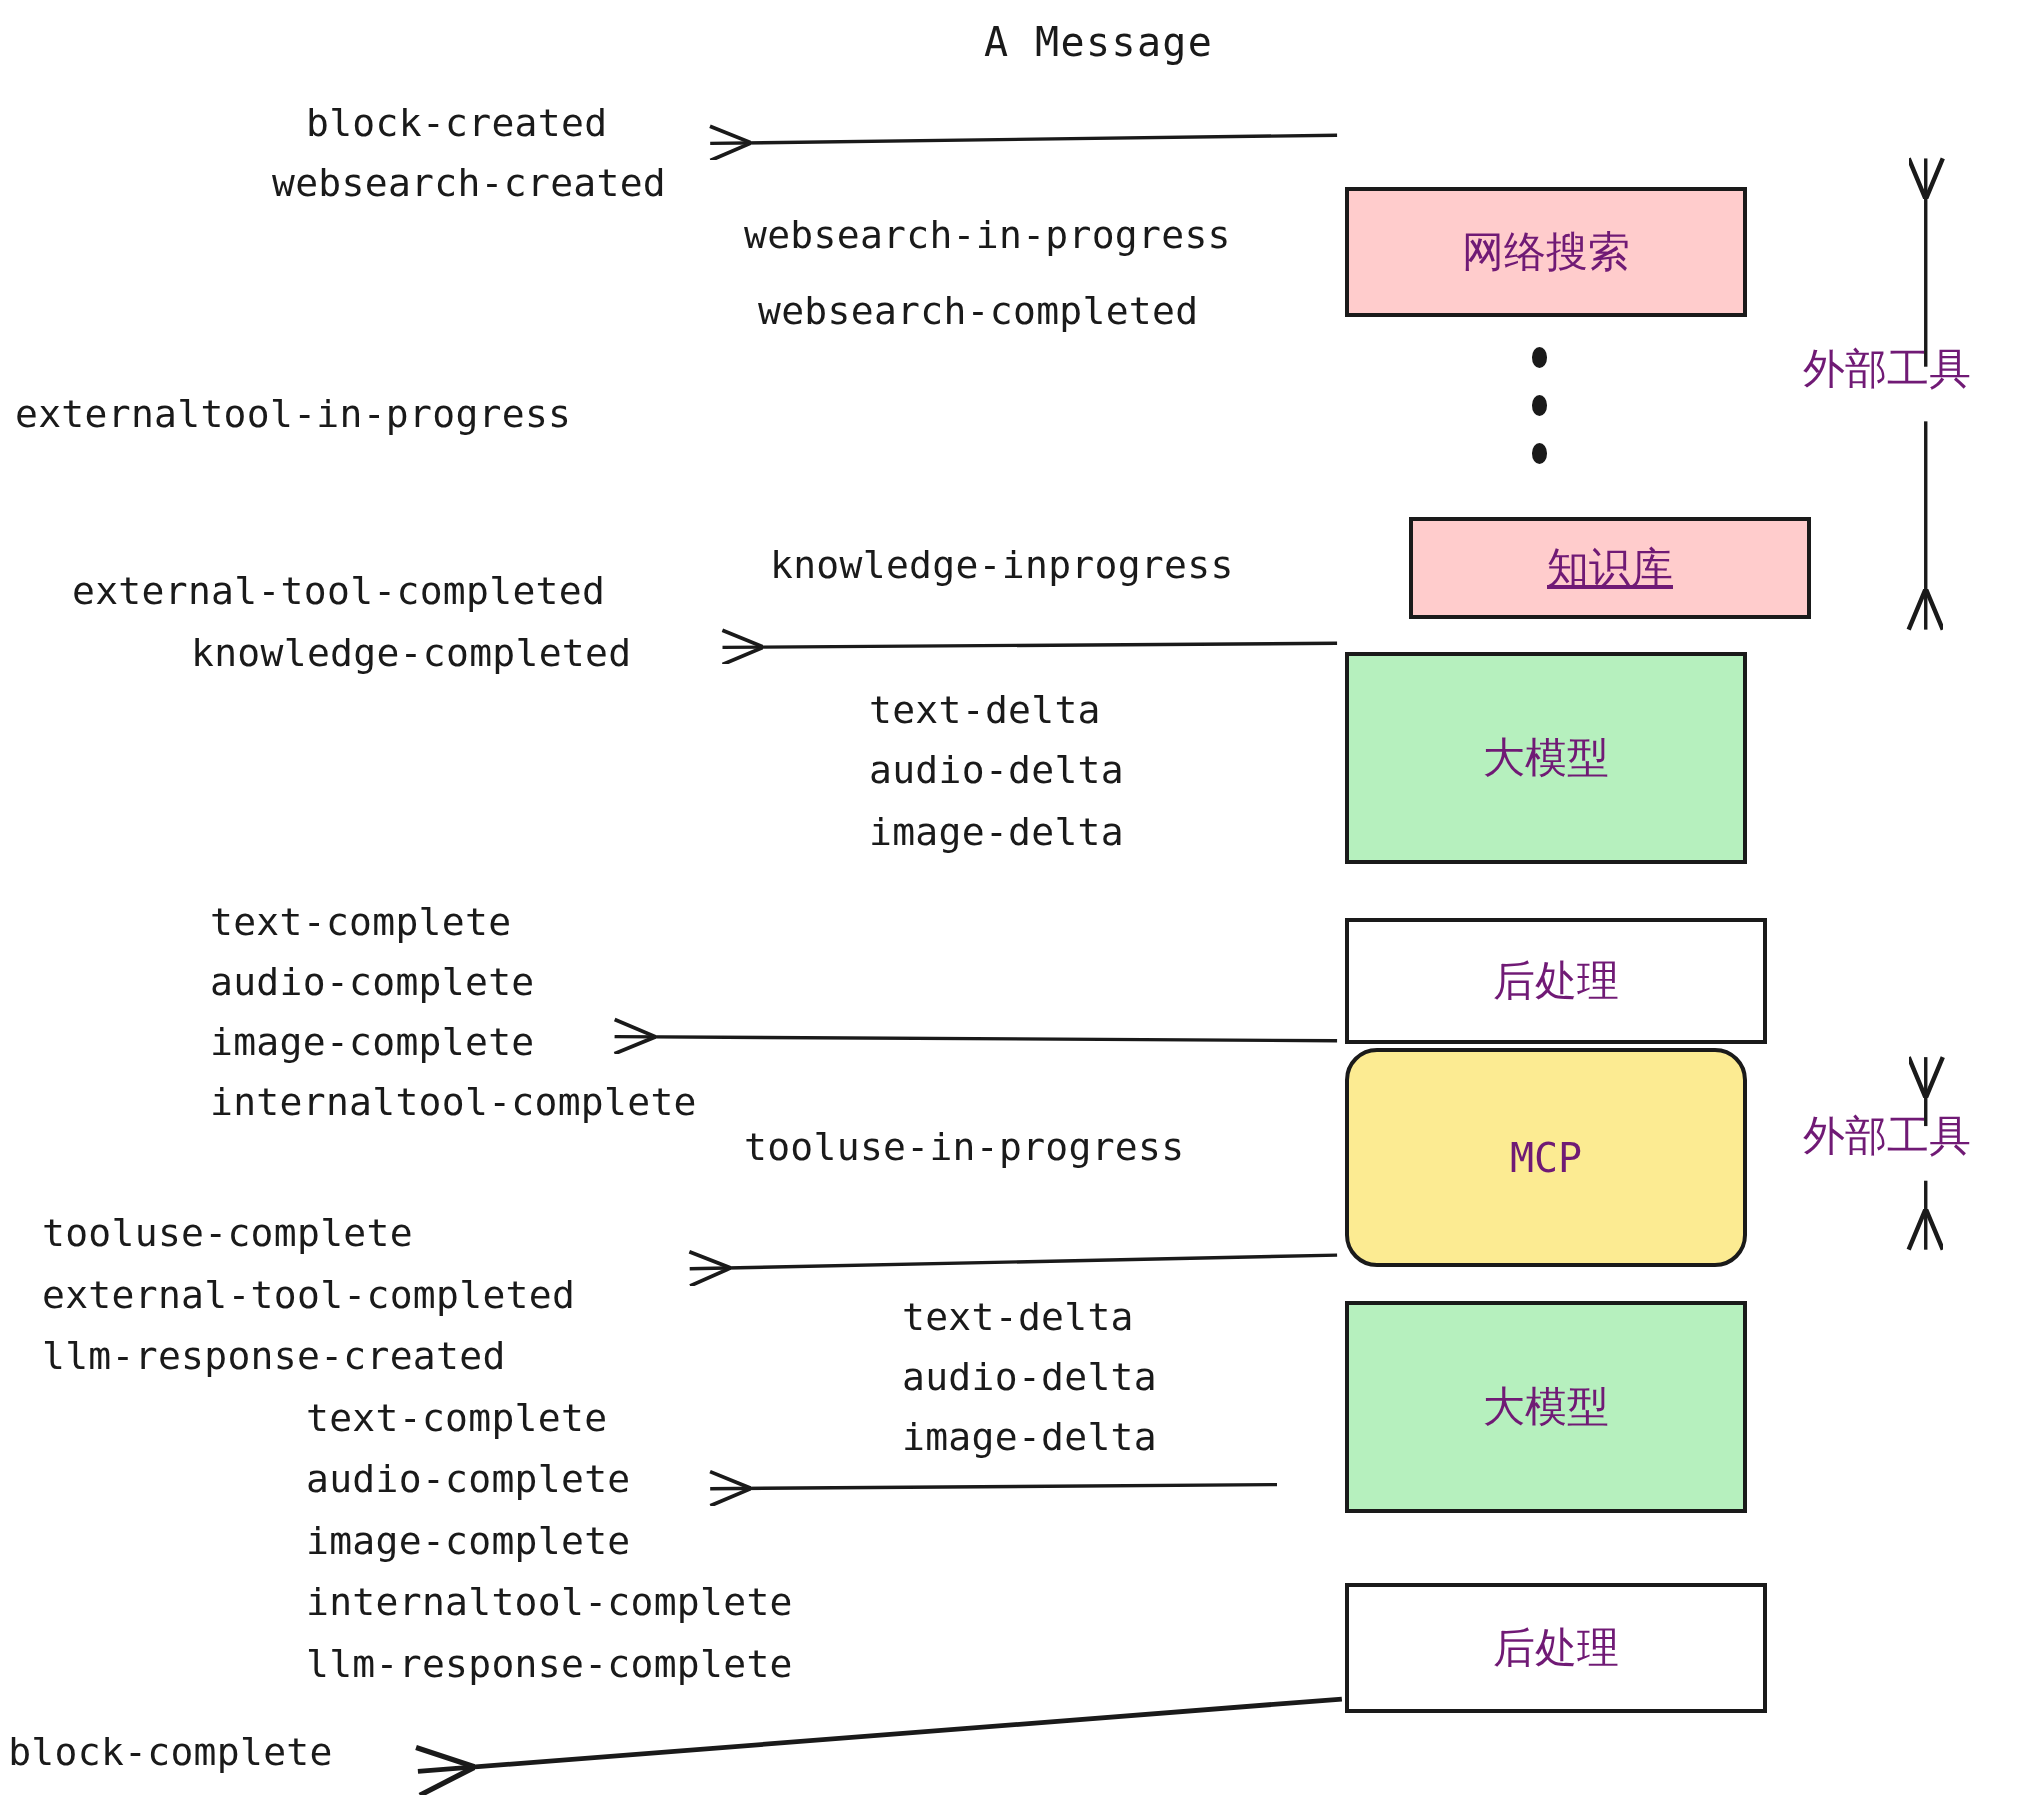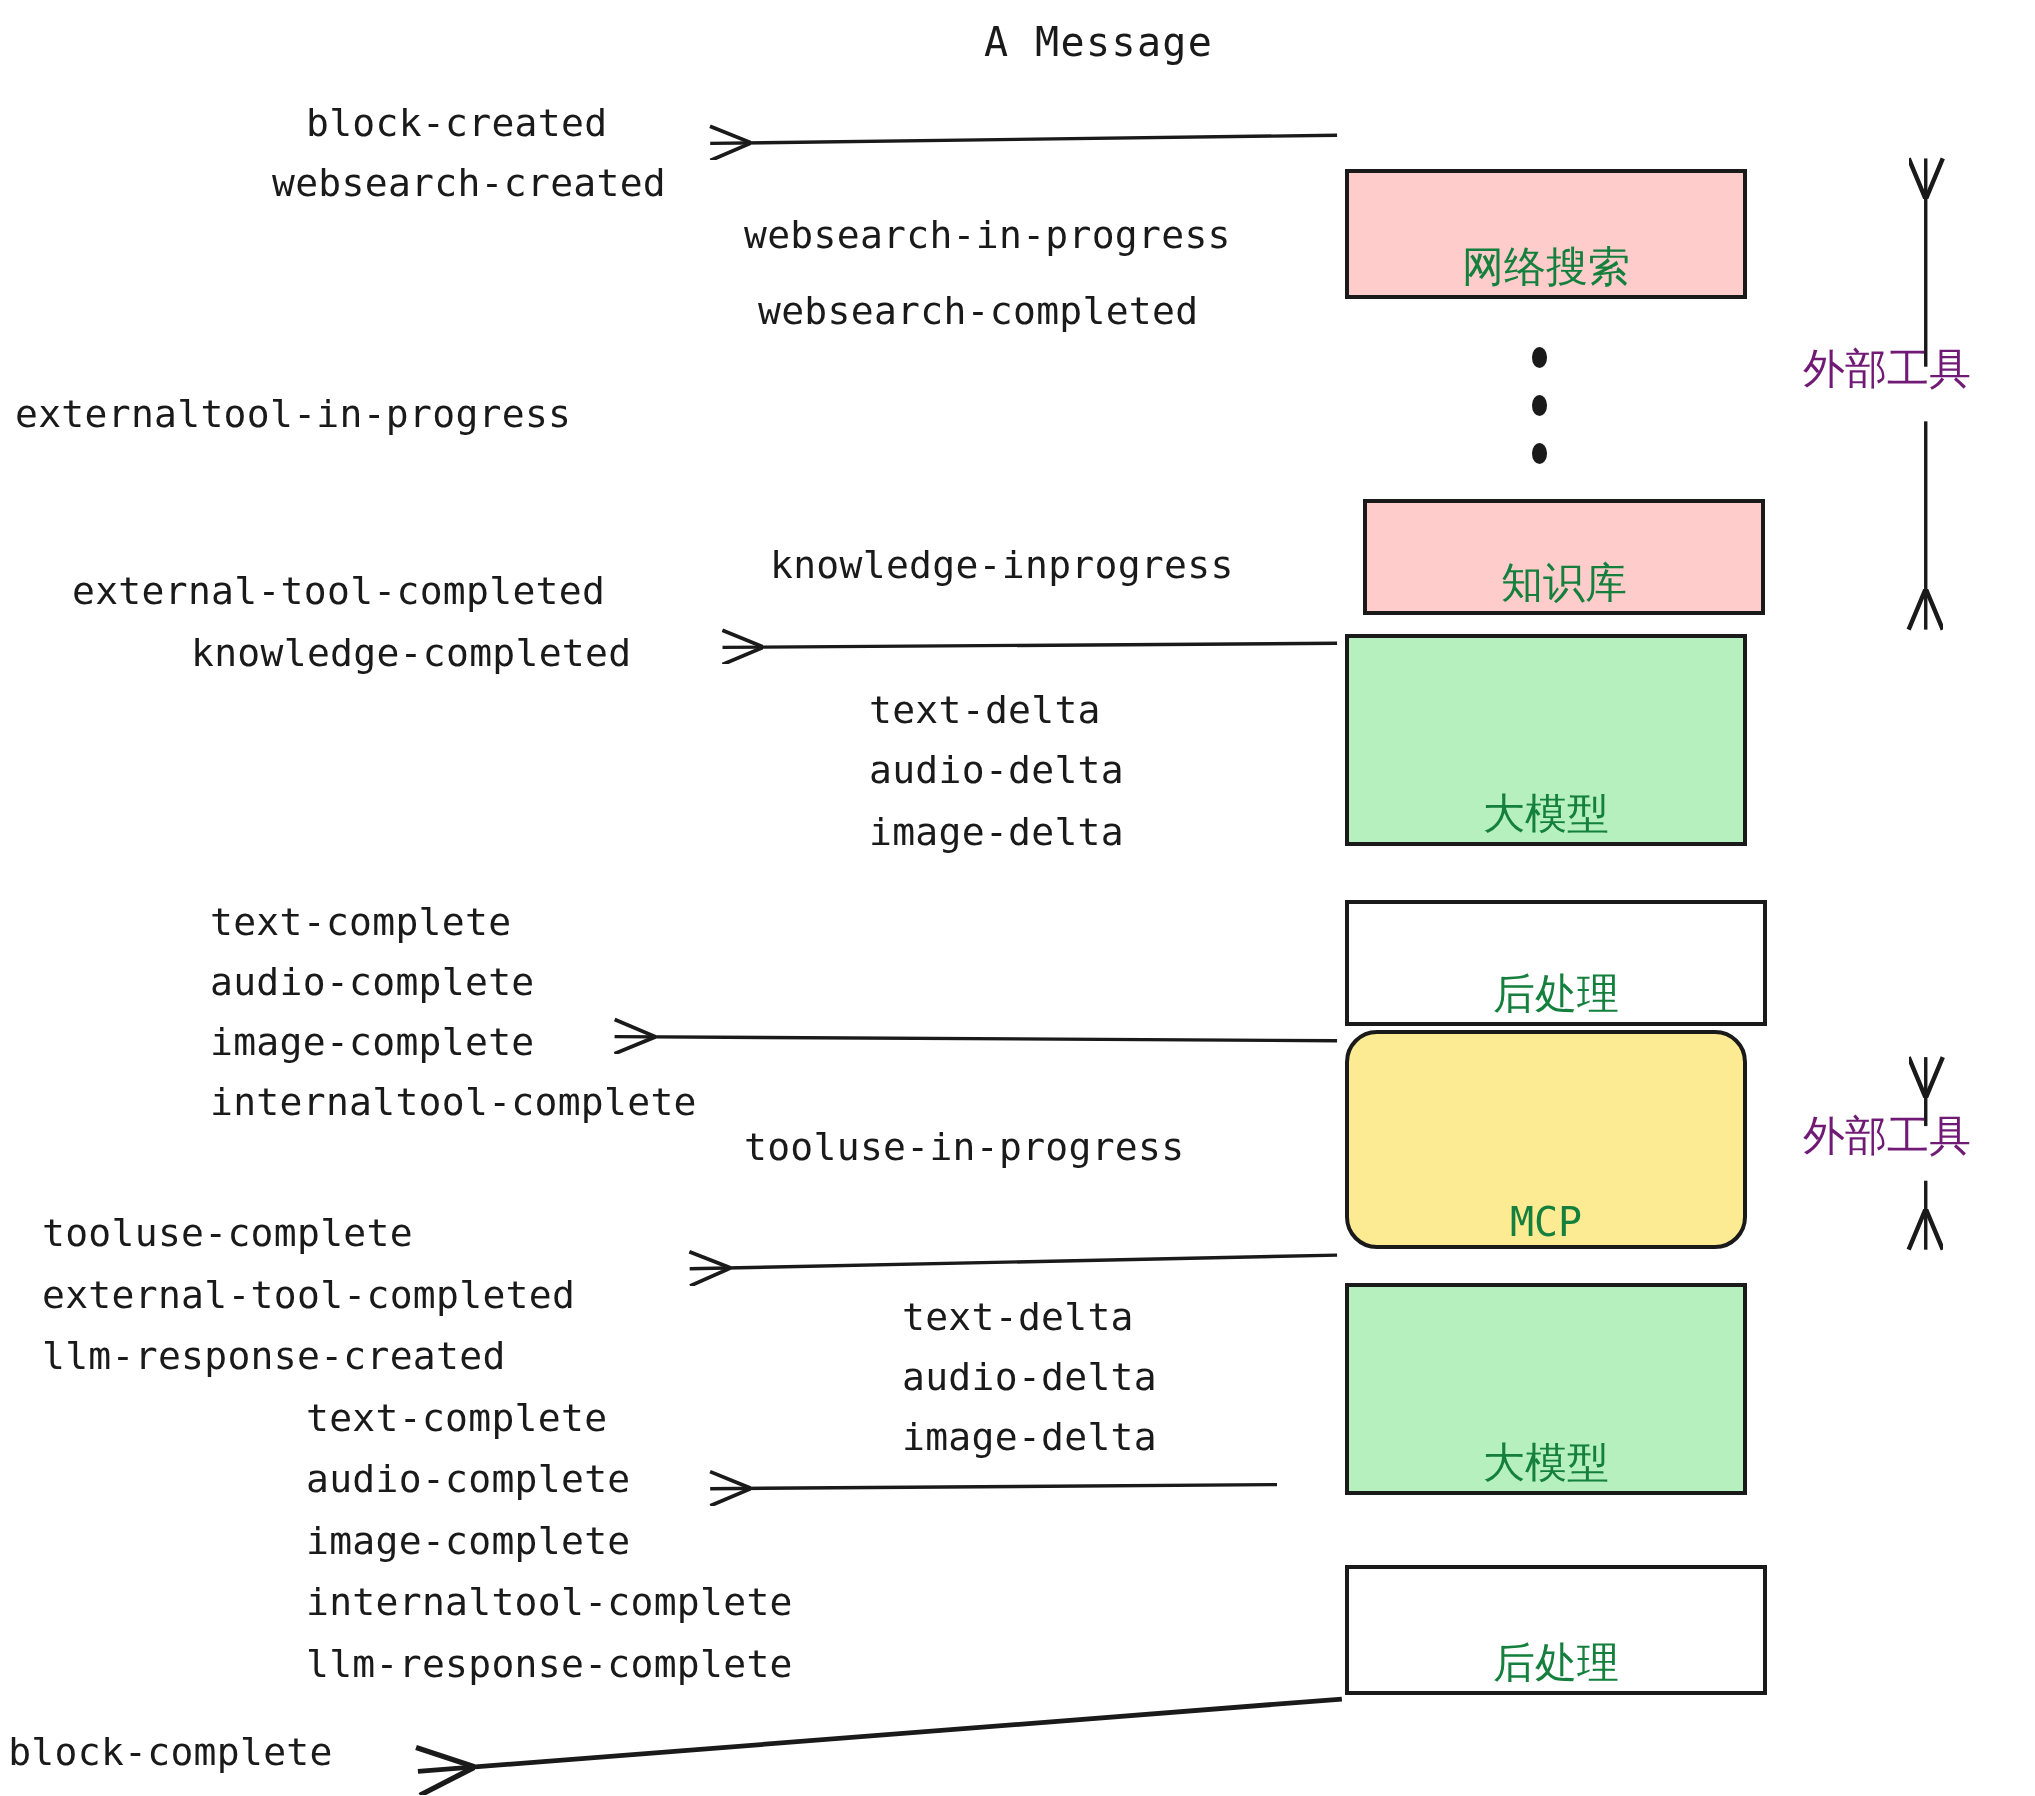--- a/index.html
+++ b/index.html
@@ -29,25 +29,26 @@
     font-size:40px;
     color:#1a1a1a;
     white-space:nowrap;
     letter-spacing:1.4px;
   }
   .box{
     position:absolute;
     border:4.1px solid #1a1a1a;
     box-sizing:border-box;
     display:flex;
-    align-items:flex-end;
+    align-items:center;
     justify-content:center;
     font-family:"DejaVu Sans","Liberation Sans",sans-serif;
     font-size:42px;
-    color:#15803d;
+    color:#701a75;
+    margin-top:18px;
   }
   .box.mcp{
     font-family:"DejaVu Sans Mono","Liberation Mono",monospace;
     font-size:40px;
     border-radius:32px;
   }
   .cn{
     position:absolute;
     font-family:"DejaVu Sans","Liberation Sans",sans-serif;
     font-size:42px;
@@ -71,21 +72,21 @@
 <body>
 
 <div id="stage">
 
   <div class="title" id="title" style="left:984px; top:19px;">A Message</div>
 
   <div id="boxes-layer">
       <div class="box" style="left: 1345px; top: 169px; width: 402px; height: 130px; background: rgb(255, 204, 204);">
         <span>网络搜索</span>
       </div>
-      <div class="box" style="left: 1363px; top: 499px; width: 402px; height: 116px; background: rgb(255, 204, 204);">
+      <div class="box" style="left: 1409px; top: 499px; width: 402px; height: 102px; background: rgb(255, 204, 204); text-decoration: underline;">
         <span>知识库</span>
       </div>
       <div class="box" style="left: 1345px; top: 634px; width: 402px; height: 212px; background: rgb(182, 240, 190);">
         <span>大模型</span>
       </div>
       <div class="box" style="left: 1345px; top: 900px; width: 422px; height: 126px; background: rgb(255, 255, 255);">
         <span>后处理</span>
       </div>
       <div class="box mcp" style="left: 1345px; top: 1030px; width: 402px; height: 219px; background: rgb(252, 235, 146);">
         <span>MCP</span>

